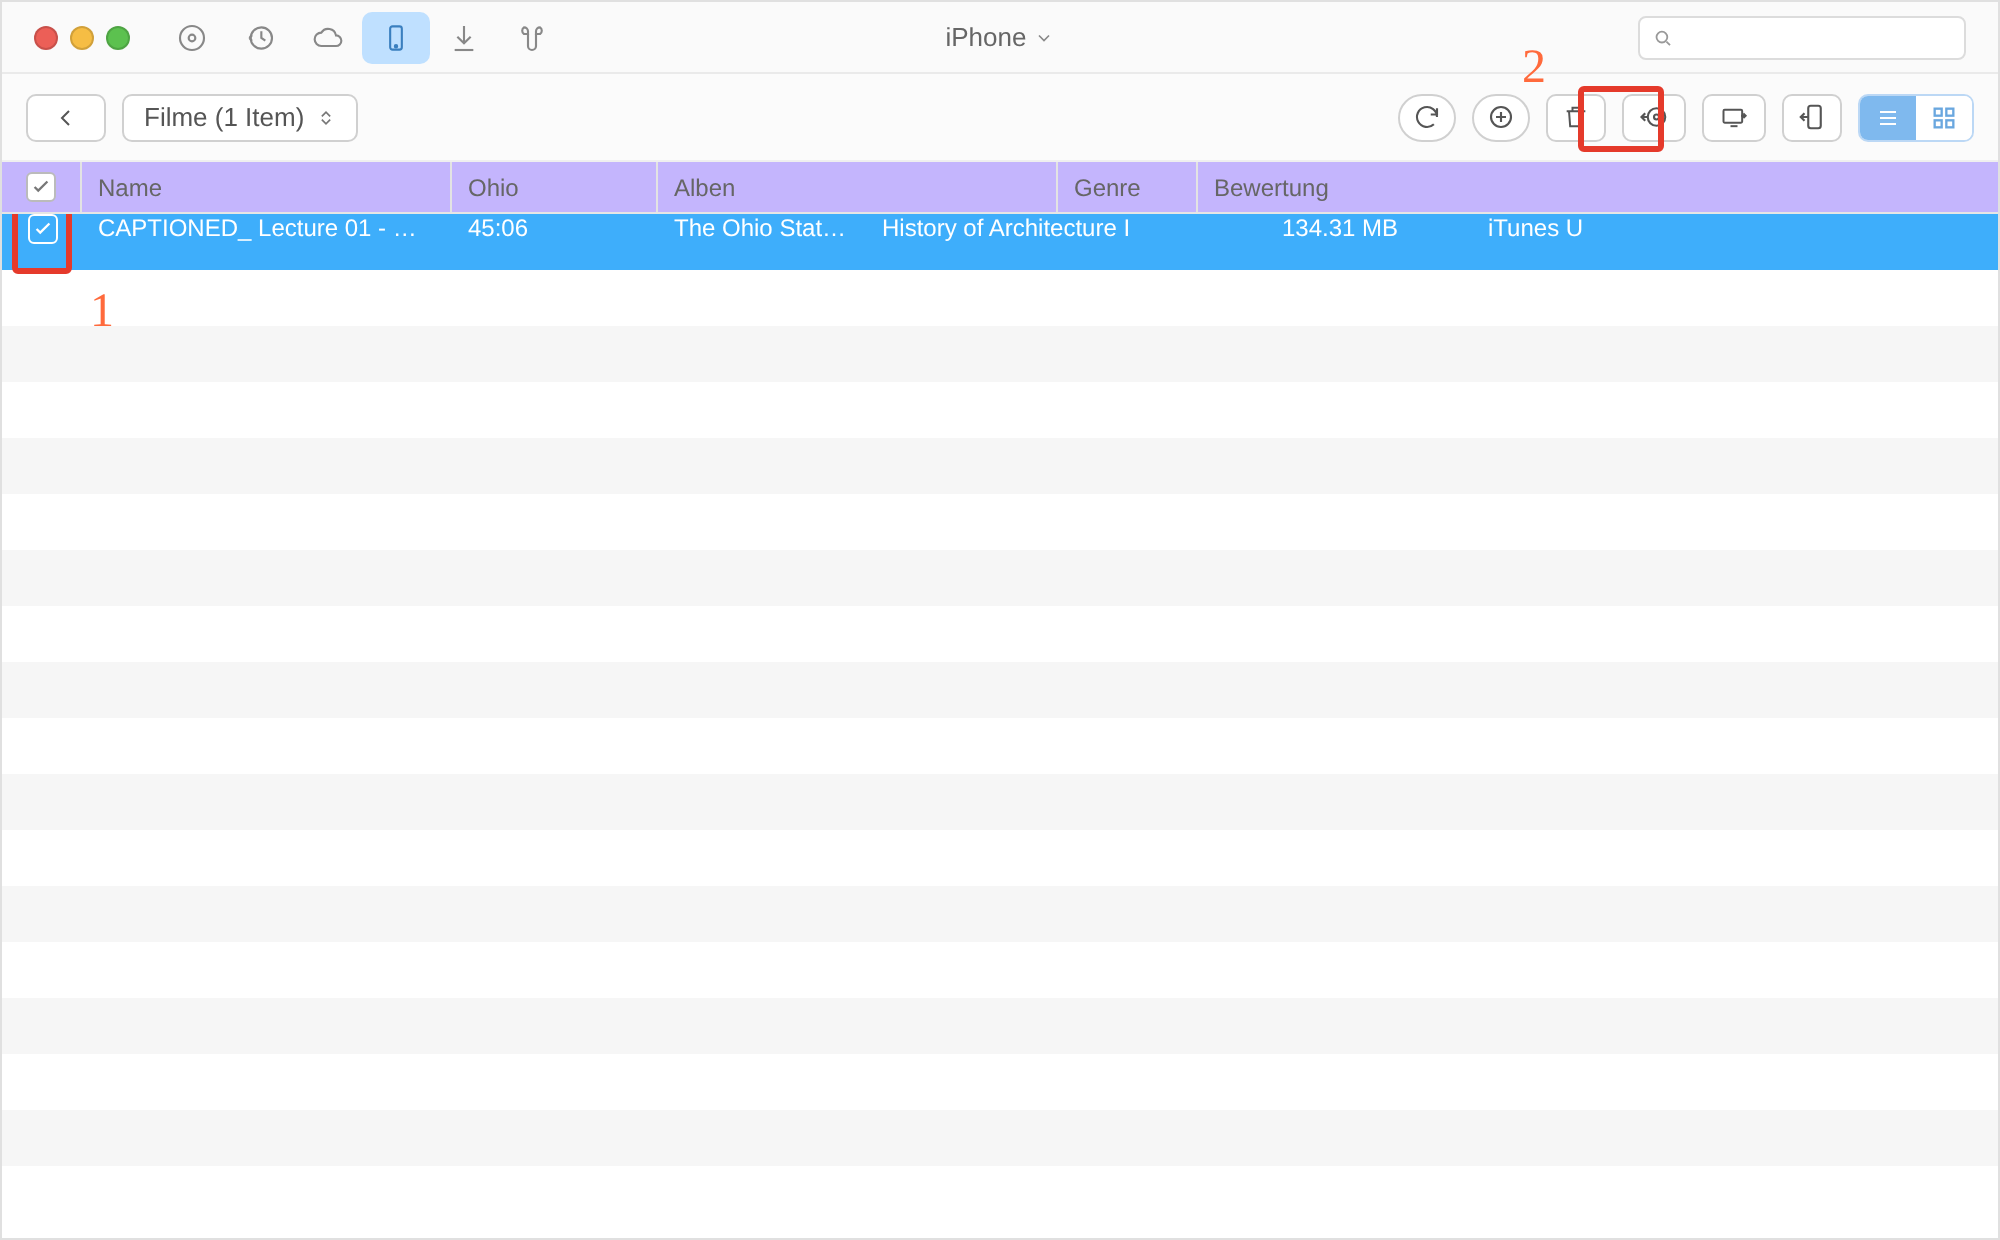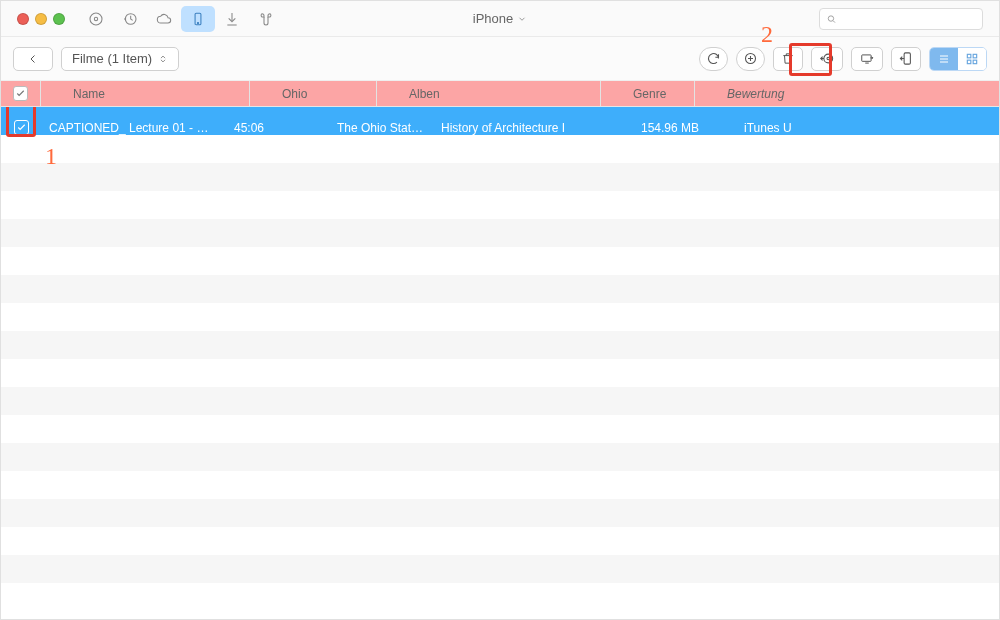--- a/index.html
+++ b/index.html
@@ -23,35 +23,35 @@
   .back-btn { width: 40px; height: 24px; border:1px solid #d0d0d0; border-radius:5px; background:#fff; display:flex; align-items:center; justify-content:center; margin-right:8px; color:#666;}
   .filter { height: 24px; border:1px solid #d0d0d0; border-radius:5px; background:#fff; display:flex; align-items:center; padding:0 10px; gap:6px; color:#555;}
   .right-tools { margin-left:auto; display:flex; align-items:center; gap:8px; }
   .pill { min-width:28px; height:24px; padding:0 6px; border:1px solid #d0d0d0; border-radius:12px; background:#fff; display:flex; align-items:center; justify-content:center; color:#555;}
   .rect { min-width:30px; height:24px; padding:0 6px; border:1px solid #d0d0d0; border-radius:5px; background:#fff; display:flex; align-items:center; justify-content:center; color:#555;}
   .view-toggle { display:flex; border:1px solid #bcd8f5; border-radius:5px; overflow:hidden; height:24px; }
   .view-toggle .seg { width:28px; display:flex; align-items:center; justify-content:center; background:#fff; color:#6aa7df;}
   .view-toggle .seg.active { background:#7fb9ee; color:#fff; }
 
   
-  .thead { height: 26px; display:flex; align-items:center; background:#fca5a5; border-bottom:1px solid #e6e6e6; font-size:12px; color:#666;gap:24px; }
+  .thead { height: 26px; display:flex; align-items:center; background:#c4b5fd; border-bottom:1px solid #e6e6e6; font-size:12px; color:#666; }
   .th, .td { padding: 0 8px; overflow:hidden; white-space:nowrap; text-overflow:ellipsis; }
   .th { border-right:1px solid #e3e3e3; height:100%; display:flex; align-items:center; }
   .col-check { width:40px; flex:none; display:flex; align-items:center; justify-content:center;}
   .col-name   { width:185px; flex:none; }
   .col-time   { width:103px; flex:none; }
   .col-artist { width:104px; flex:none; }
   .col-albums { width:200px; flex:none; }
   .col-size   { width:103px; flex:none; }
   .col-genre  { width:70px;  flex:none; }
   .col-rating { flex:1; }
 
   
   .rows { flex:1; overflow:hidden; background:#fff; }
-  .row { height:28px; display:flex; align-items:flex-end; font-size:12px; }
+  .row { height:28px; display:flex; align-items:flex-start; font-size:12px; }
   .row.stripe { background:#f6f6f6; }
   .row.selected { background:#3eaefb; color:#fff; }
   .row.selected .td { color:#fff; }
 
   .checkbox { width:15px; height:15px; border:1px solid #bbb; border-radius:3px; background:#fff; display:flex; align-items:center; justify-content:center; }
   .checkbox.checked svg { display:block;}
   .row.selected .checkbox { border-color:#fff; background:transparent;}
   .row.selected .checkbox svg path { stroke:#fff;}
 
   
@@ -205,37 +205,37 @@
     <div class="checkbox checked">
       <svg width="11" height="11" viewBox="0 0 24 24" fill="none">
           <path d="M5 12l4 4 10-10" stroke="#777" stroke-width="2.5"></path>
         </svg>
     </div>
   </div>
   <div class="th col-name">Name</div>
   <div class="th col-time">Ohio</div>
   <div class="th col-albums">Alben</div>
   <div class="th col-genre">Genre</div>
-  <div class="th col-rating" style="border-right:none;font-style:italic;">Bewertung</div>
+  <div class="th col-rating" style="border-right:none;">Bewertung</div>
 </div>
 
 <div class="rows" style="position:relative;">
   <div class="row selected">
     <div class="td col-check" style="display:flex;justify-content:center;">
       <div class="checkbox checked">
         <svg width="11" height="11" viewBox="0 0 24 24" fill="none">
             <path d="M5 12l4 4 10-10" stroke="#fff" stroke-width="2.5"></path>
           </svg>
       </div>
     </div>
     <div class="td col-name">CAPTIONED_ Lecture 01 - Wh…</div>
     <div class="td col-time">45:06</div>
     <div class="td col-artist">The Ohio State…</div>
     <div class="td col-albums">History of Architecture I</div>
-    <div class="td col-size">154.96 MB</div>
+    <div class="td col-size">134.31 MB</div>
     <div class="td col-genre">iTunes U</div>
     <div class="td col-rating"></div>
   </div>
 
   <div class="row"></div>
   <div class="row stripe"></div>
   <div class="row"></div>
   <div class="row stripe"></div>
   <div class="row"></div>
   <div class="row stripe"></div>

